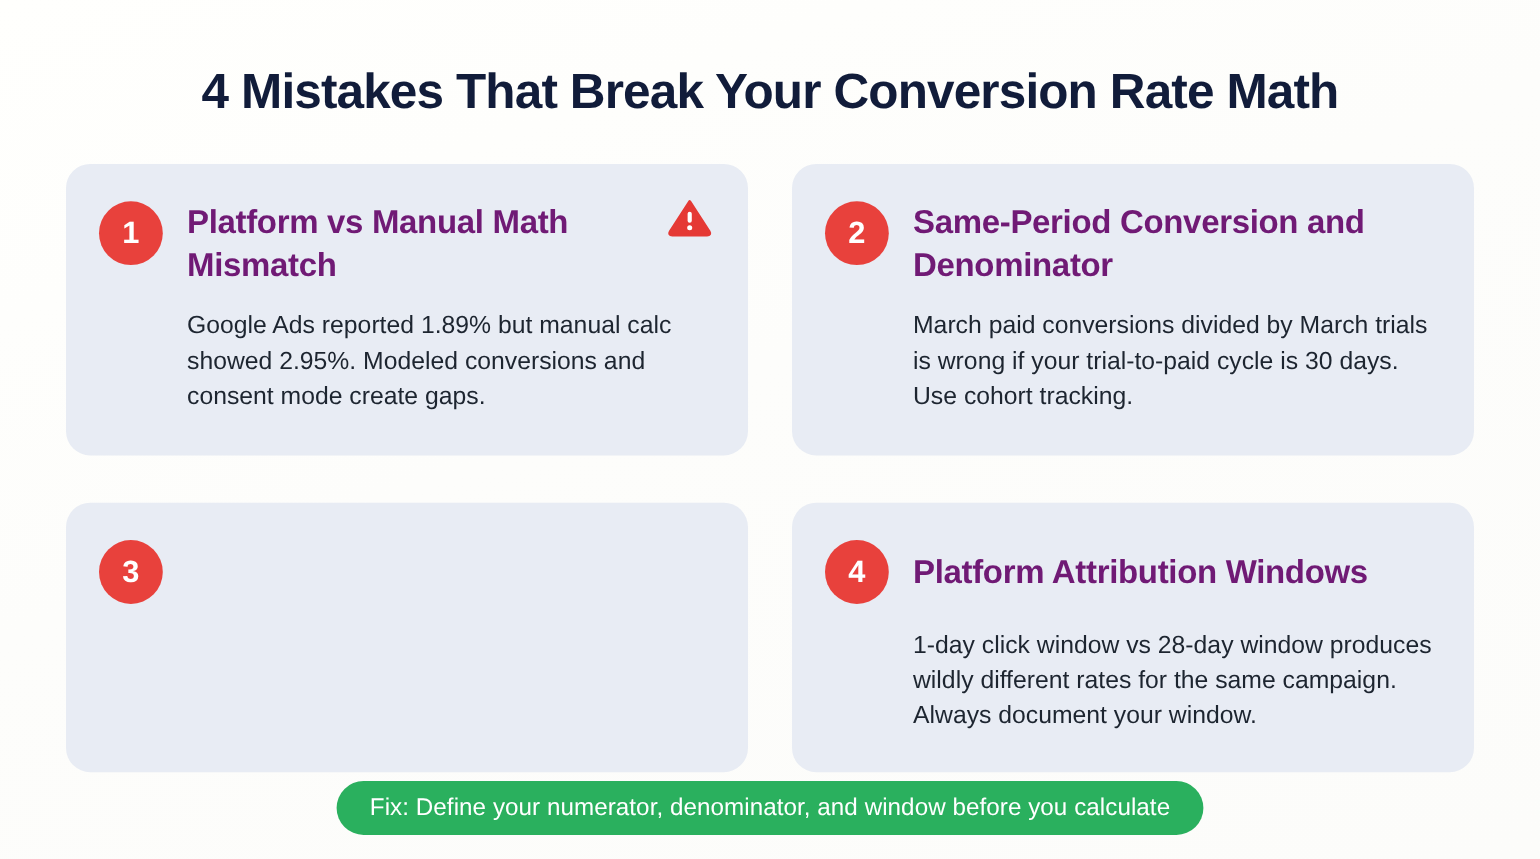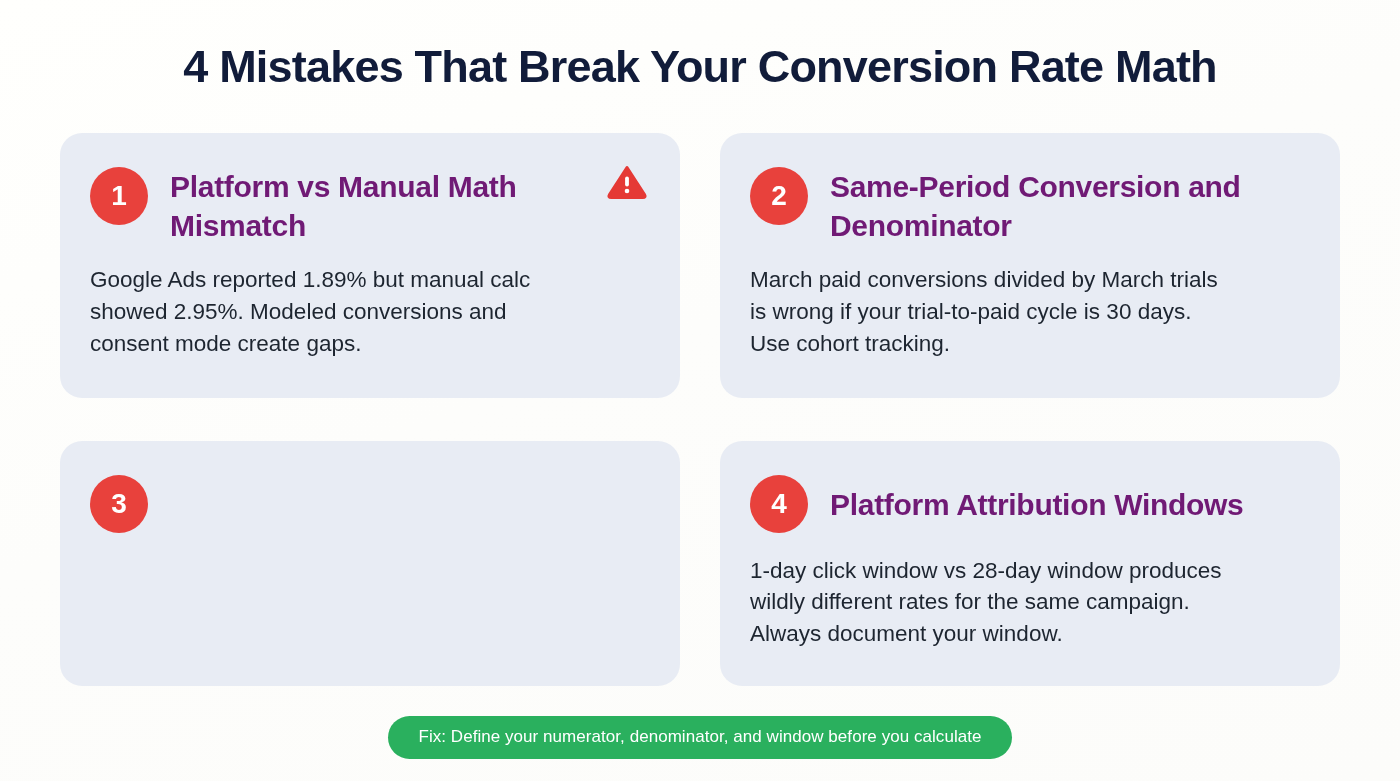--- a/index.html
+++ b/index.html
@@ -14,21 +14,21 @@
     font-family: "Liberation Sans", sans-serif;
     background: #fefefc;
     position: relative;
   }
 
   .page {
     width: 1400px;
     height: 781px;
     position: relative;
     background: linear-gradient(160deg, #fffffd 0%, #fdfdfb 45%, #fcfcfa 100%);
-    padding: 0 60px;
+    padding: 16px 60px;
   }
 
   
   .page-title {
     font-size: 45px;
     font-weight: bold;
     color: #111c3a;
     text-align: center;
     letter-spacing: -0.8px;
     line-height: 1.1;
@@ -82,20 +82,21 @@
     font-weight: bold;
     color: #701a75;
     line-height: 1.32;
     letter-spacing: -0.3px;
     padding-top: 2px;
     flex: 1 1 auto;
   }
 
   .card-body {
     margin-top: 18px;
+    margin-left: 80px;
     font-size: 22.5px;
     line-height: 1.42;
     color: #1d2530;
     max-width: 478px;
   }
 
   .card.single-line .card-title { padding-top: 12px; }
   .card.single-line .card-body { margin-top: 22px; }
 
   
@@ -113,21 +114,21 @@
     left: 0;
     right: 0;
     bottom: 22px;
     display: flex;
     justify-content: center;
   }
 
   .footer-pill {
     background: #2ab05e;
     color: #ffffff;
-    font-size: 17px;
+    font-size: 22px;
     border-radius: 999px;
     padding: 11px 30px 12px 30px;
     line-height: 1.2;
     white-space: nowrap;
     letter-spacing: 0.05px;
   }
 </style>
 </head>
 <body>
 

